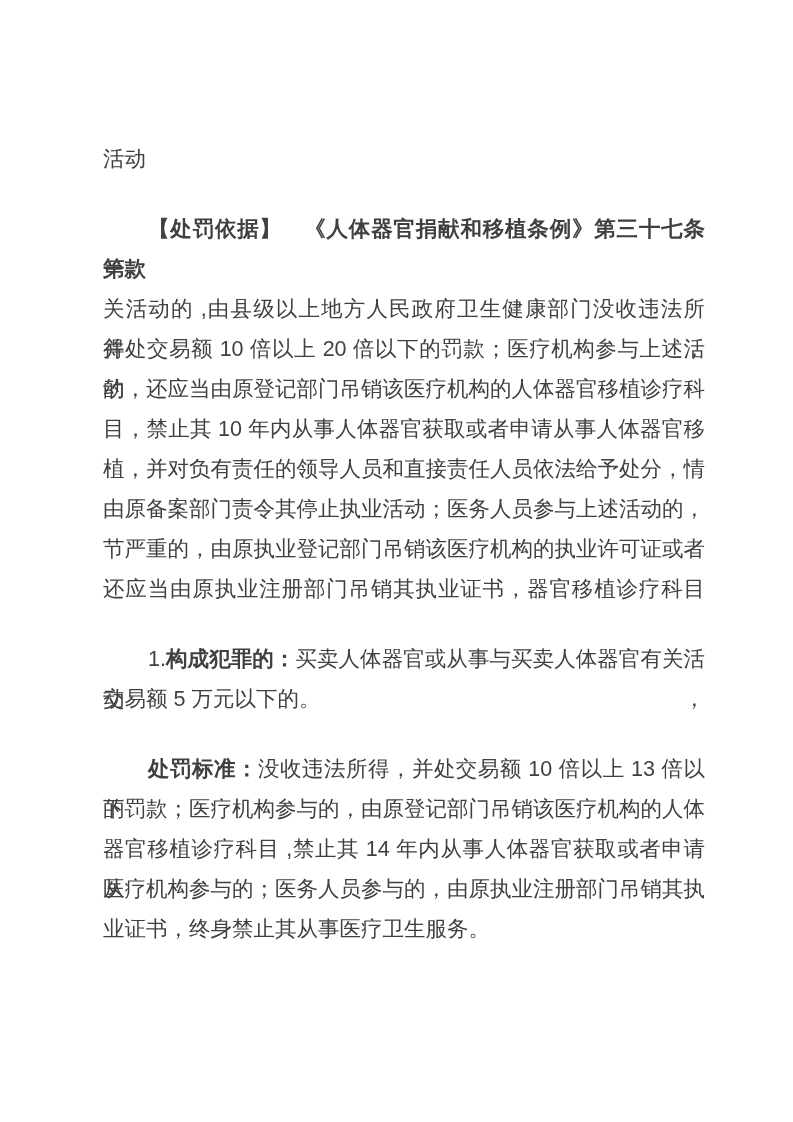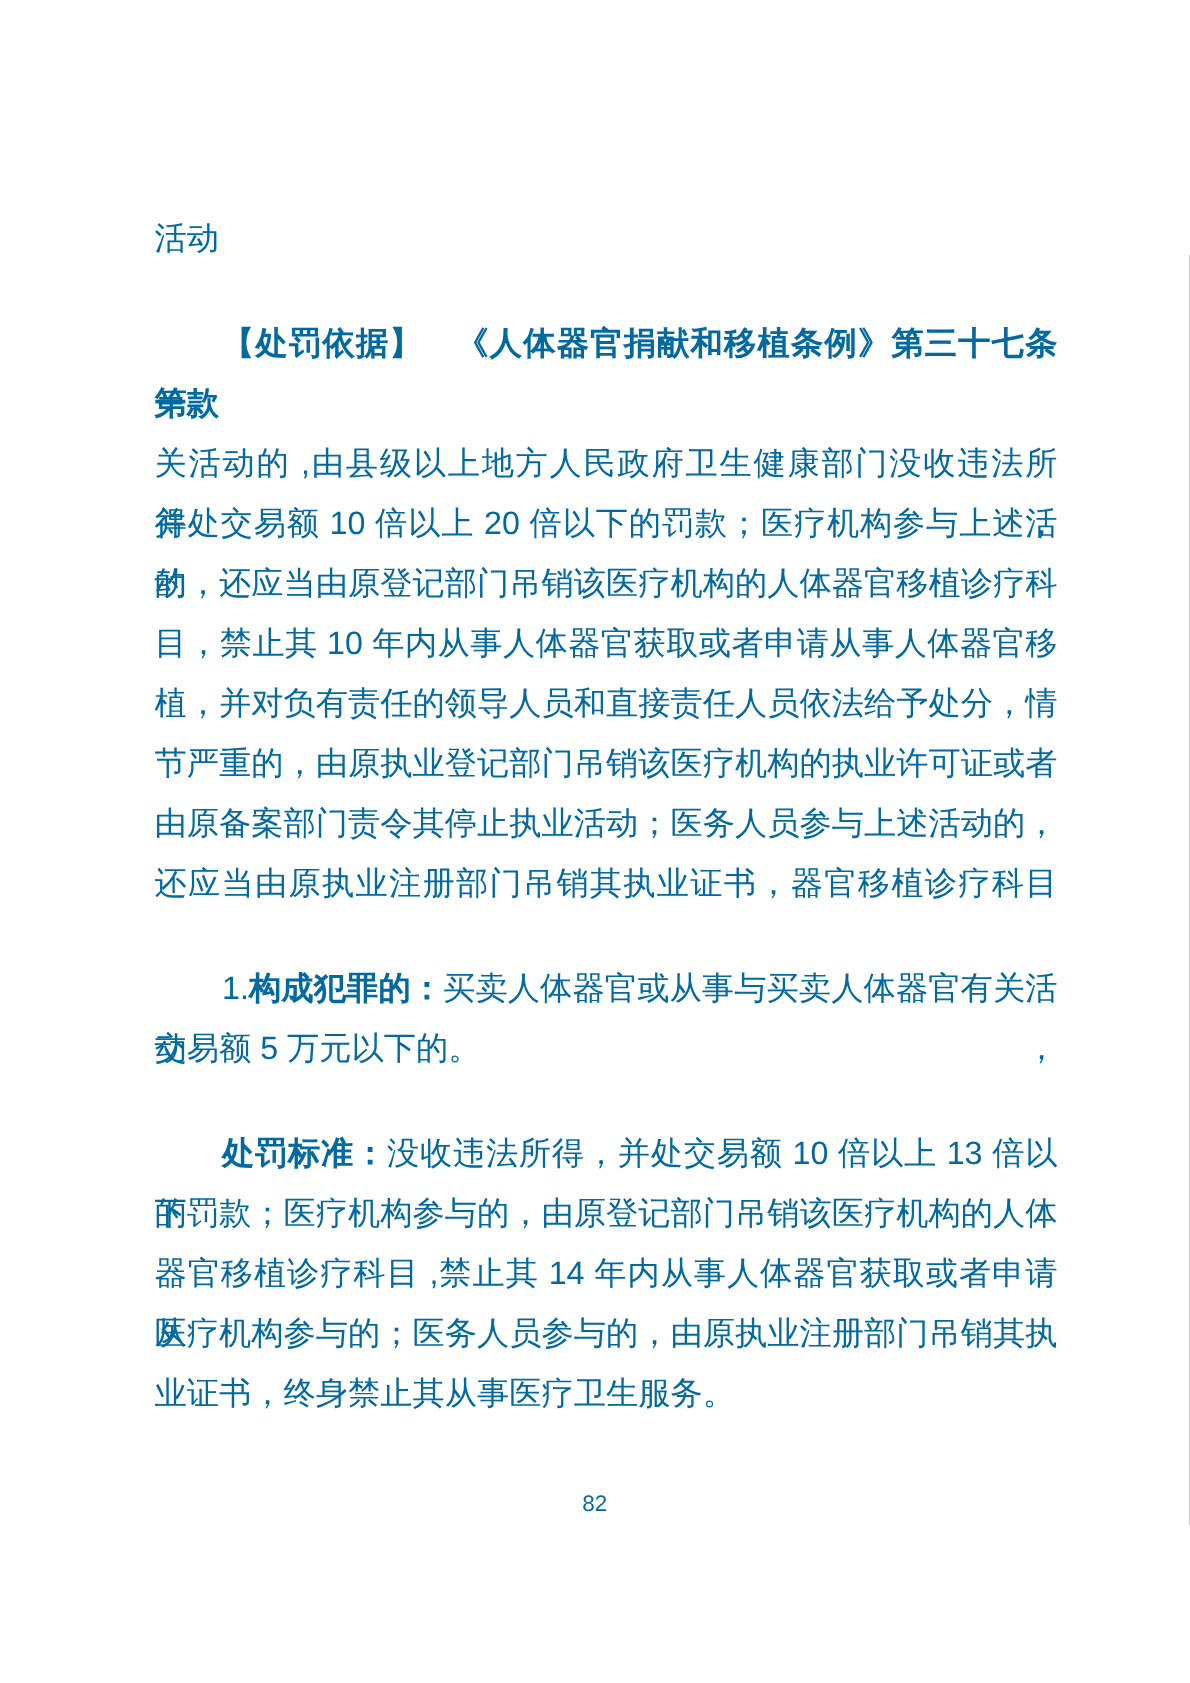--- a/index.html
+++ b/index.html
@@ -3,21 +3,21 @@
 <meta charset="utf-8">
 <style>
   * { margin: 0; padding: 0; box-sizing: border-box; }
   html, body { background: #9e9e9e; }
   .page {
     position: relative;
     width: 793px;
     height: 1122px;
     margin: 0 auto;
     background: #ffffff;
-    color: #0369a1;
+    color: #404040;
     font-family: "Liberation Sans", "DejaVu Sans", sans-serif;
     overflow: hidden;
   }
   .content {
     position: absolute;
     left: 103px;
     top: 139px;
     width: 602px;
   }
   .ln {
@@ -54,30 +54,29 @@
     <div class="ln">活动</div>
 
     <div class="ln just indent b">【处罚依据】　《人体器官捐献和移植条例》第三十七条第</div>
     <div class="ln b">一款</div>
 
     <div class="ln just">关活动的 ,由县级以上地方人民政府卫生健康部门没收违法所得，</div>
     <div class="ln just">并处交易额 10 倍以上 20 倍以下的罚款；医疗机构参与上述活动</div>
     <div class="ln just">的，还应当由原登记部门吊销该医疗机构的人体器官移植诊疗科</div>
     <div class="ln just">目，禁止其 10 年内从事人体器官获取或者申请从事人体器官移</div>
     <div class="ln just">植，并对负有责任的领导人员和直接责任人员依法给予处分，情</div>
+    <div class="ln just">由原备案部门责令其停止执业活动；医务人员参与上述活动的，</div>
     <div class="ln just">节严重的，由原执业登记部门吊销该医疗机构的执业许可证或者</div>
-    <div class="ln just">由原备案部门责令其停止执业活动；医务人员参与上述活动的，</div>
     <div class="ln just">还应当由原执业注册部门吊销其执业证书，器官移植诊疗科目</div>
 
 
     <div class="ln just indent"><span>1.</span><span class="b">构成犯罪的：</span><span>买卖人体器官或从事与买卖人体器官有关活动，</span></div>
     <div class="ln">交易额 5 万元以下的。</div>
 
     <div class="ln just indent"><span class="b">处罚标准：</span><span>没收违法所得，并处交易额 10 倍以上 13 倍以下</span></div>
     <div class="ln just">的罚款；医疗机构参与的，由原登记部门吊销该医疗机构的人体</div>
     <div class="ln just">器官移植诊疗科目 ,禁止其 14 年内从事人体器官获取或者申请从</div>
     <div class="ln just">医疗机构参与的；医务人员参与的，由原执业注册部门吊销其执</div>
     <div class="ln">业证书，终身禁止其从事医疗卫生服务。</div>
 
   </div>
 
-  <div class="page-number">82</div>
 </div>
 
 </body></html>

